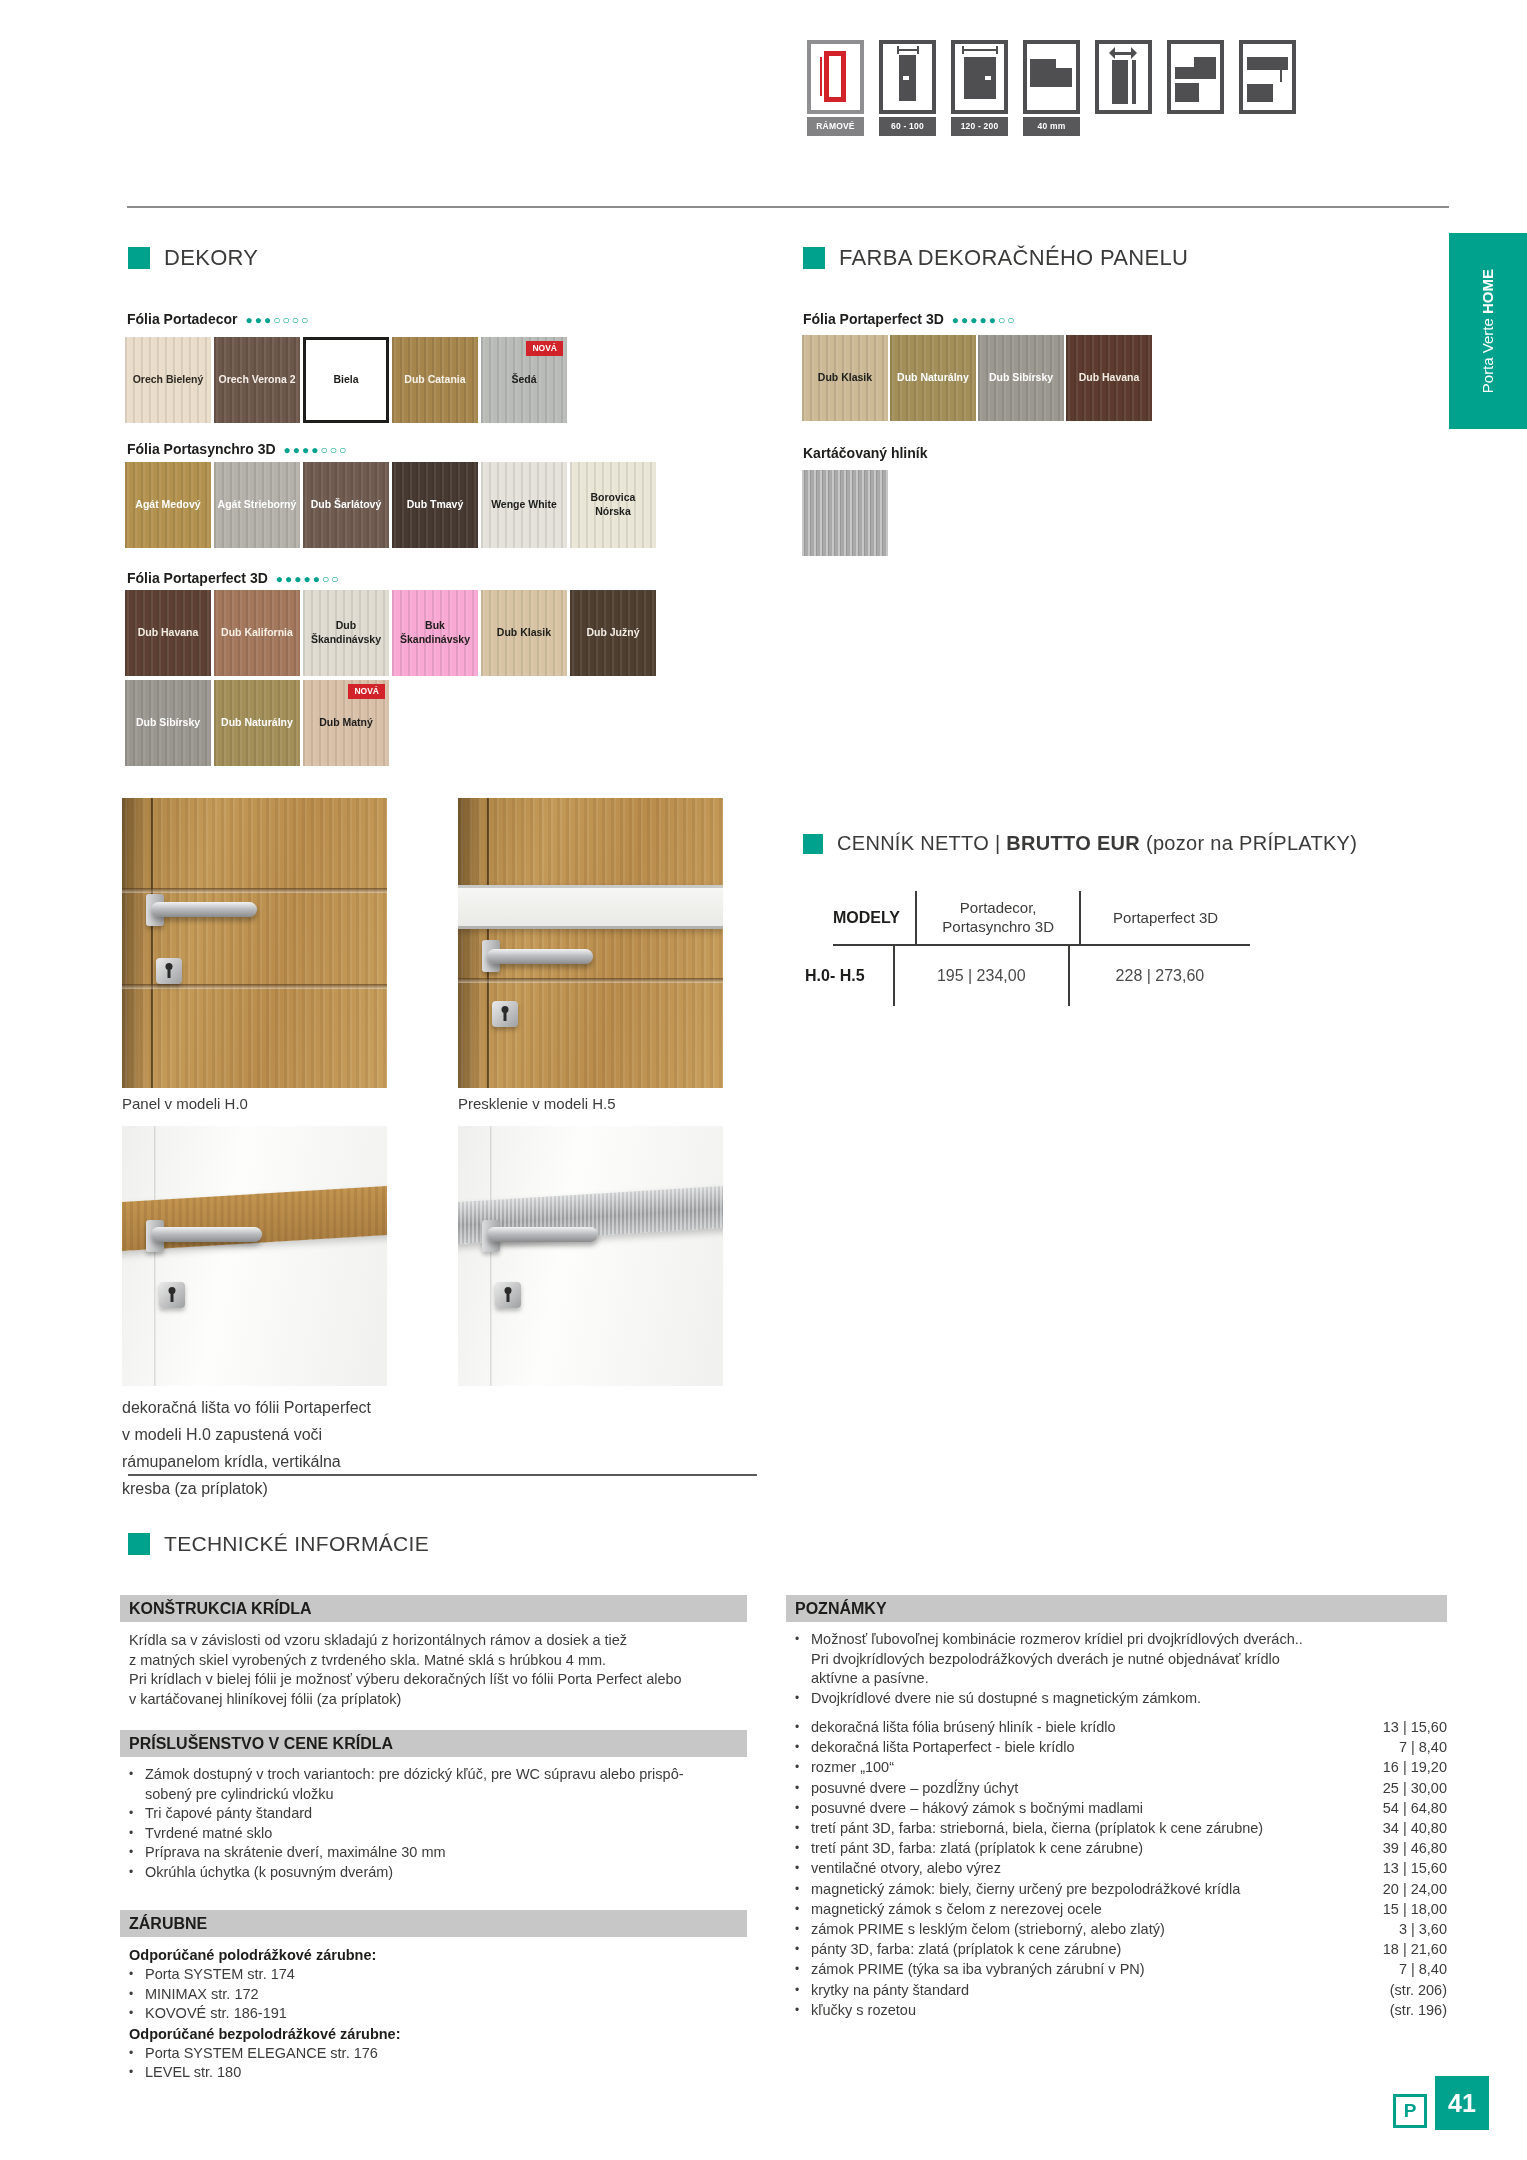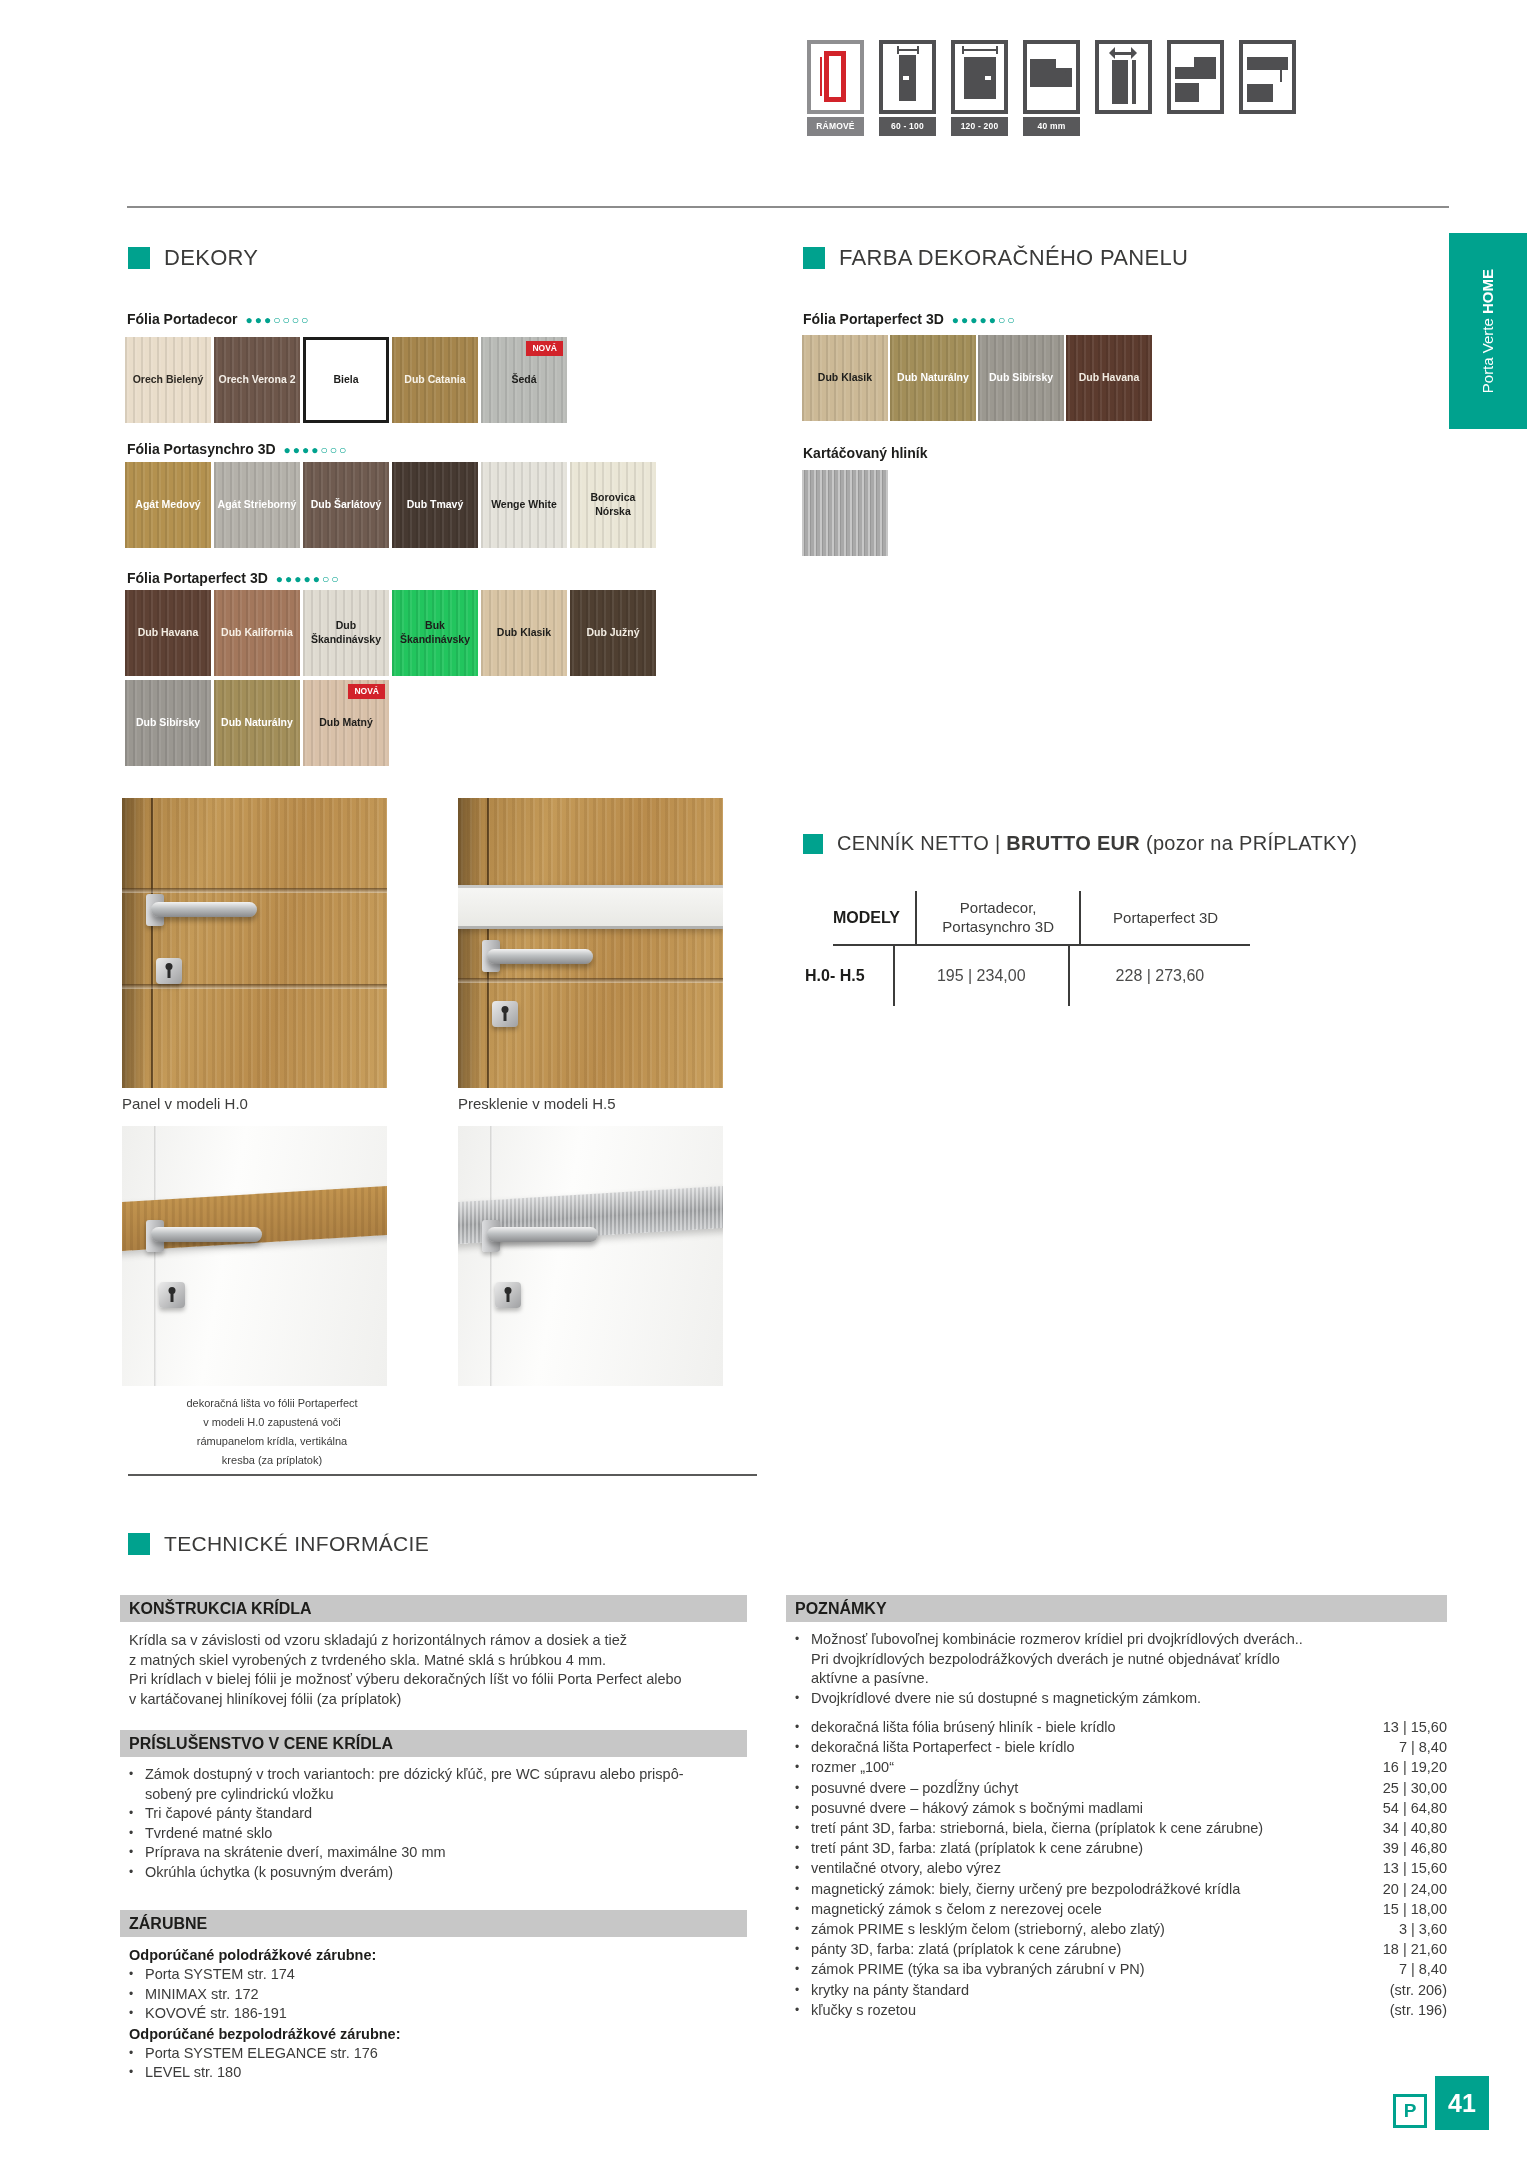--- a/index.html
+++ b/index.html
@@ -76,21 +76,21 @@
     background:linear-gradient(180deg,#f2f2f2,#bcbfc1 45%,#8a8b8d);box-shadow:0 4px 5px rgba(0,0,0,.28);}
   .mount{position:absolute;width:18px;height:32px;border-radius:3px;
     background:linear-gradient(90deg,#dcdddf,#a5a6a8);box-shadow:0 3px 4px rgba(0,0,0,.25);}
   .rosette{position:absolute;width:26px;height:26px;border-radius:4px;
     background:linear-gradient(135deg,#ebebeb,#9fa0a2);box-shadow:0 3px 4px rgba(0,0,0,.25);}
   .rosette::before{content:'';position:absolute;left:50%;top:5px;transform:translateX(-50%);
     width:7px;height:7px;border-radius:50%;background:#2b2b2b;}
   .rosette::after{content:'';position:absolute;left:50%;top:10px;transform:translateX(-50%);
     width:3px;height:10px;background:#2b2b2b;}
   .caption{position:absolute;font-size:15px;color:#3c3c3b;}
-  .caption.small{font-size:11px;line-height:19px;white-space:pre-line;text-align:center;}
+  .caption.small{font-size:16px;line-height:27px;white-space:pre-line;}
 
   
   .ptable{position:absolute;left:805px;top:891px;width:445px;font-size:15px;}
   .ptable .r{display:flex;}
   .ptable .thead{height:53px;border-bottom:2px solid #3c3c3b;margin-left:28px;}
   .ptable .tbody{height:60px;}
   .ptable .c1{width:88px;display:flex;align-items:center;font-weight:bold;font-size:16px;color:#1d1d1b;}
   .ptable .c2{width:174px;border-left:2px solid #3c3c3b;display:flex;align-items:center;justify-content:center;
     text-align:center;white-space:pre-line;line-height:1.25;}
   .ptable .c3{width:181px;border-left:2px solid #3c3c3b;display:flex;align-items:center;justify-content:center;text-align:center;}
@@ -264,21 +264,21 @@
         <div class="fill grain" style="background:#a3775c;color:#f7f0e6">
           <span class="lbl">Dub Kalifornia</span>
         </div>
       </div>
     <div class="sw">
         <div class="fill grain" style="background:#dfdbd1;color:#1d1d1b">
           <span class="lbl">Dub Škandinávsky</span>
         </div>
       </div>
     <div class="sw">
-        <div class="fill grain" style="background:#22c55e;color:#1d1d1b">
+        <div class="fill grain" style="background:#f9a8d4;color:#1d1d1b">
           <span class="lbl">Buk Škandinávsky</span>
         </div>
       </div>
     <div class="sw">
         <div class="fill grain" style="background:#d8c4a4;color:#1d1d1b">
           <span class="lbl">Dub Klasik</span>
         </div>
       </div>
     <div class="sw">
         <div class="fill grain" style="background:#4f3f31;color:#f2ece2">

